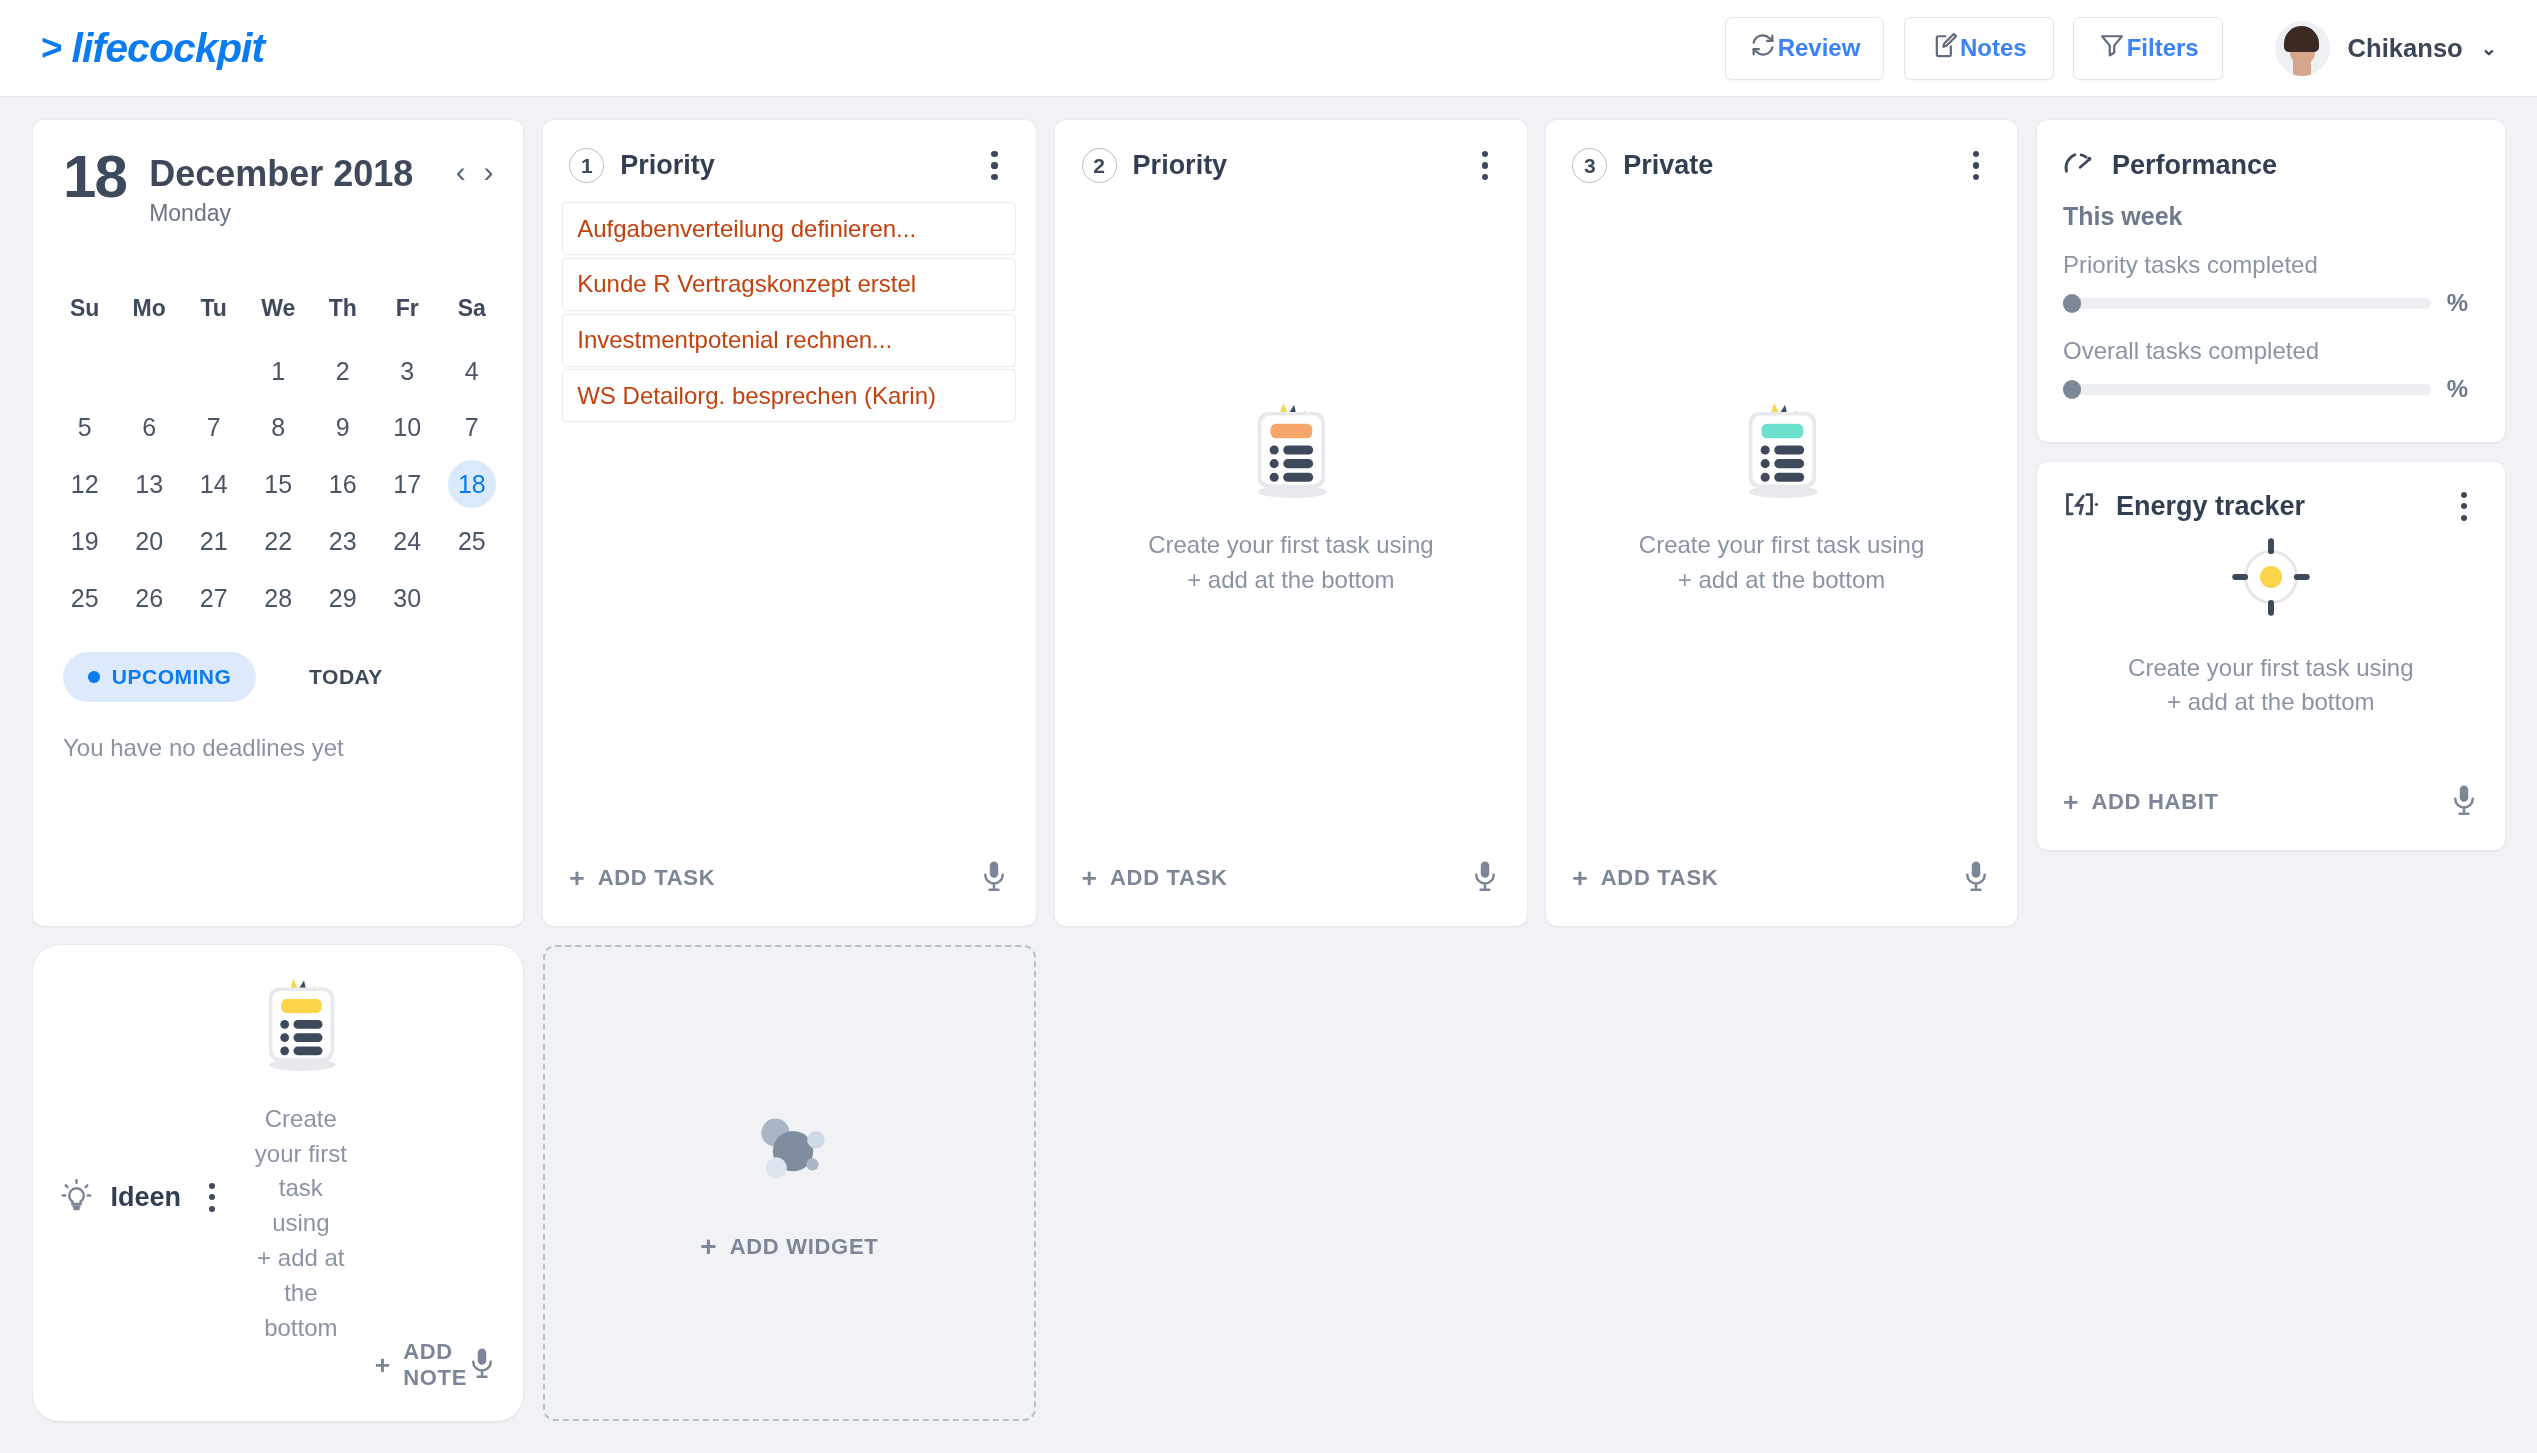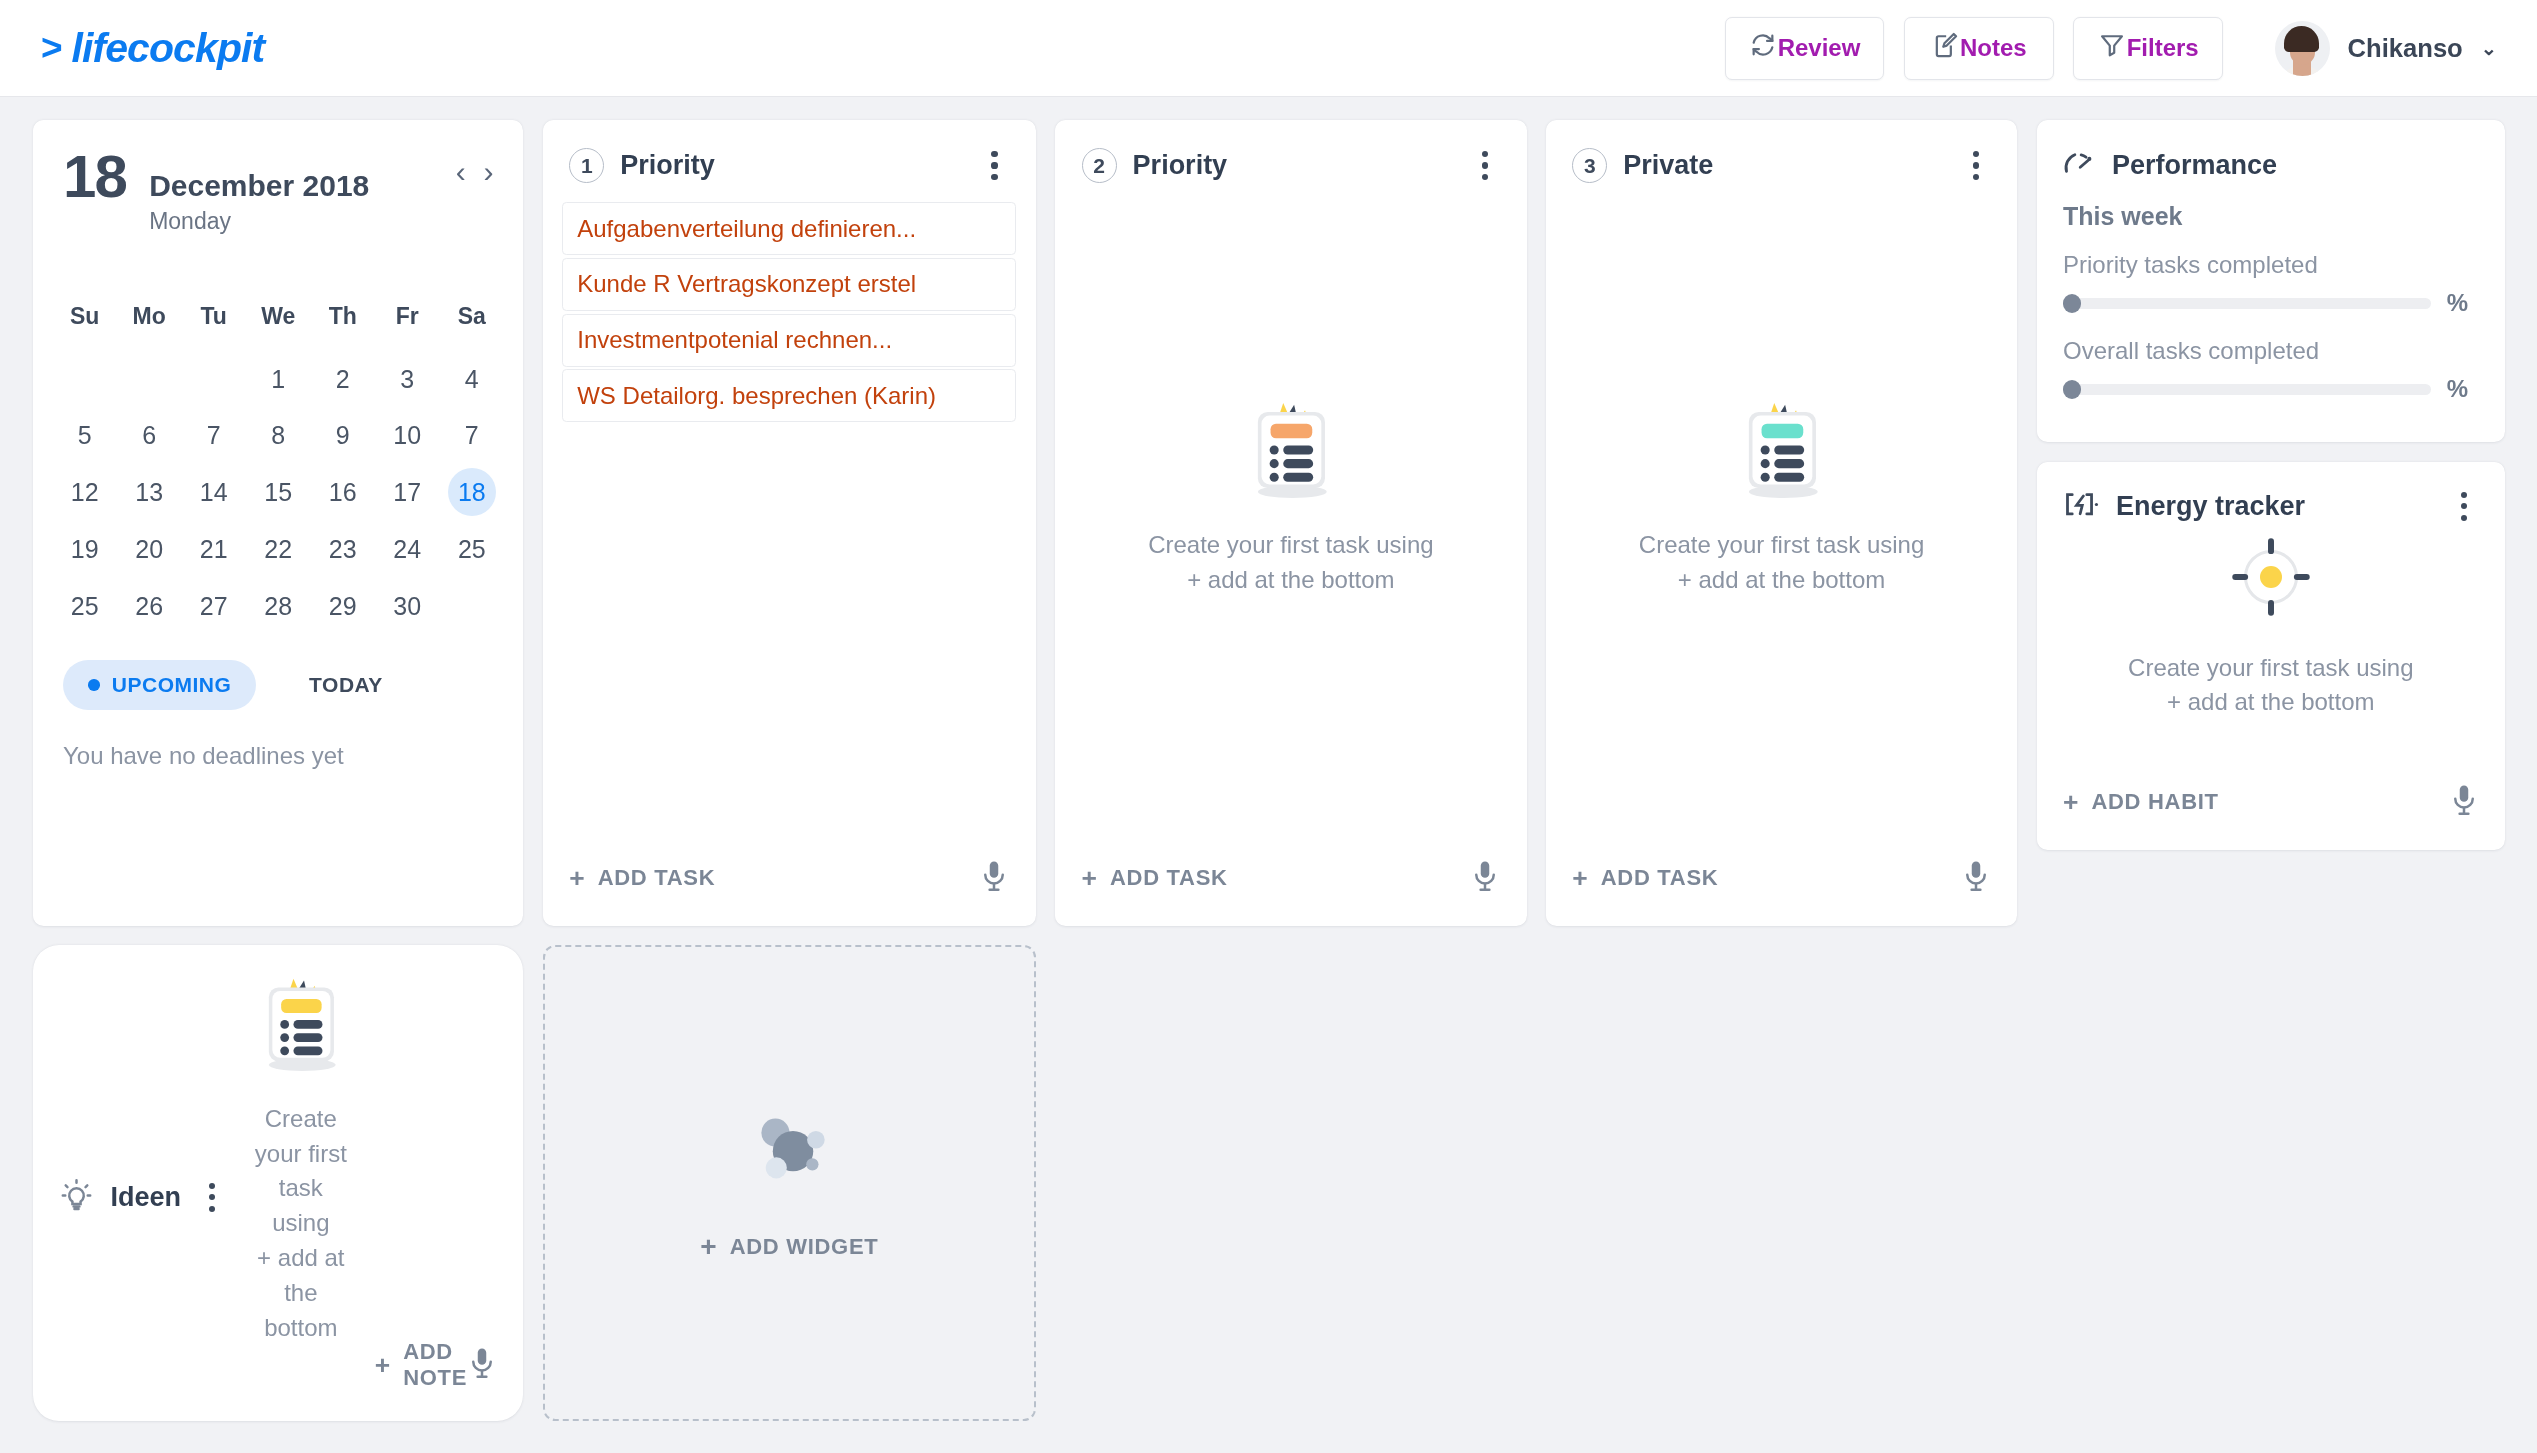--- a/index.html
+++ b/index.html
@@ -40,21 +40,21 @@
     height: 63px;
     min-width: 150px;
     padding: 0 23px;
     background: #fff;
     border: 0.9px solid #e3e5ea;
     border-radius: 7px;
     display: flex; align-items: center; justify-content: center;
     gap: 1px;
     font-size: 24px;
     font-weight: 600;
-    color: #a21caf;
+    color: #3b82f6;
     cursor: pointer;
     box-shadow: 0 0.9px 1.8px rgba(40,50,70,.05);
   }
   .tb-btn svg { flex: none; }
   .user-area {
     display: flex; align-items: center; gap: 18px;
     margin-left: 32px; cursor: pointer;
   }
   .avatar {
     width: 55px; height: 55px; border-radius: 50%;
@@ -102,21 +102,21 @@
   }
   .card-tall { height: 806px; display:flex; flex-direction:column; }
 
   
   .cal-head { display:flex; align-items:flex-start; padding: 30px 30px 0 30px; }
   .cal-daynum {
     font-size: 60px; font-weight: 800; color: #3e4a5c; line-height: .9;
     letter-spacing: -1.8px;
   }
   .cal-mid { margin-left: 23px; padding-top: 2.6px; }
-  .cal-month { font-size: 30px; font-weight: 700; color: #3e4a5c; margin-top: 16px; }
+  .cal-month { font-size: 36px; font-weight: 700; color: #3e4a5c; }
   .cal-weekday { font-size: 23px; color: #6a7484; margin-top: 5.3px; }
   .cal-nav { margin-left: auto; display:flex; gap: 17.6px; padding-top: 7px; }
   .cal-nav span {
     font-size: 30px; color:#5a6679; cursor:pointer; line-height: 1;
     font-weight: 400;
   }
   .cal-grid {
     display: grid; grid-template-columns: repeat(7, 1fr);
     padding: 25px 19.4px 0 19.4px;
     row-gap: 8.8px;

